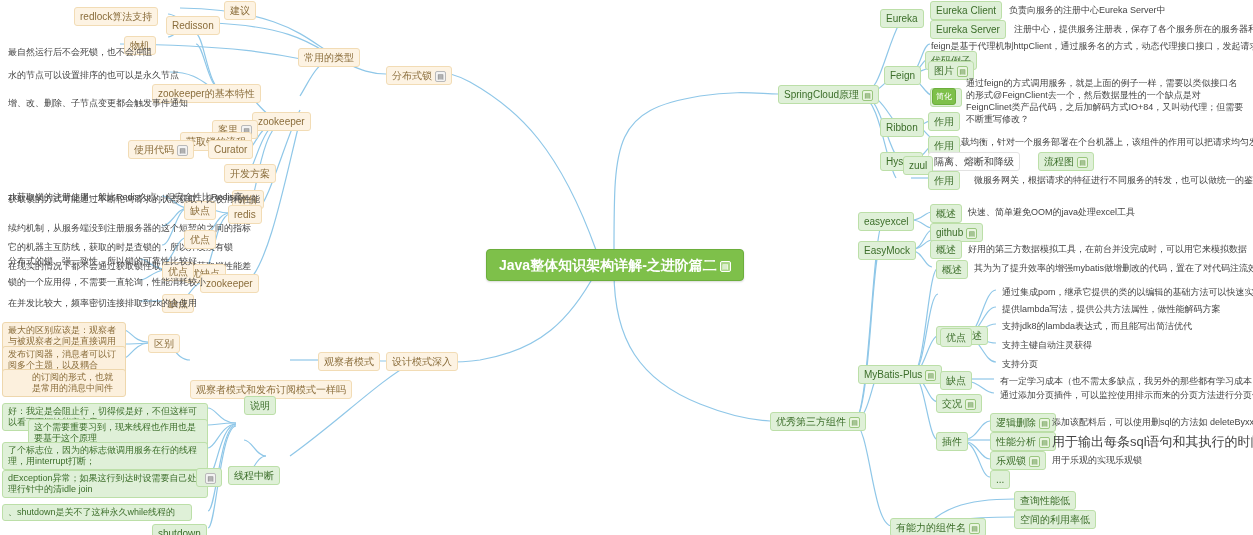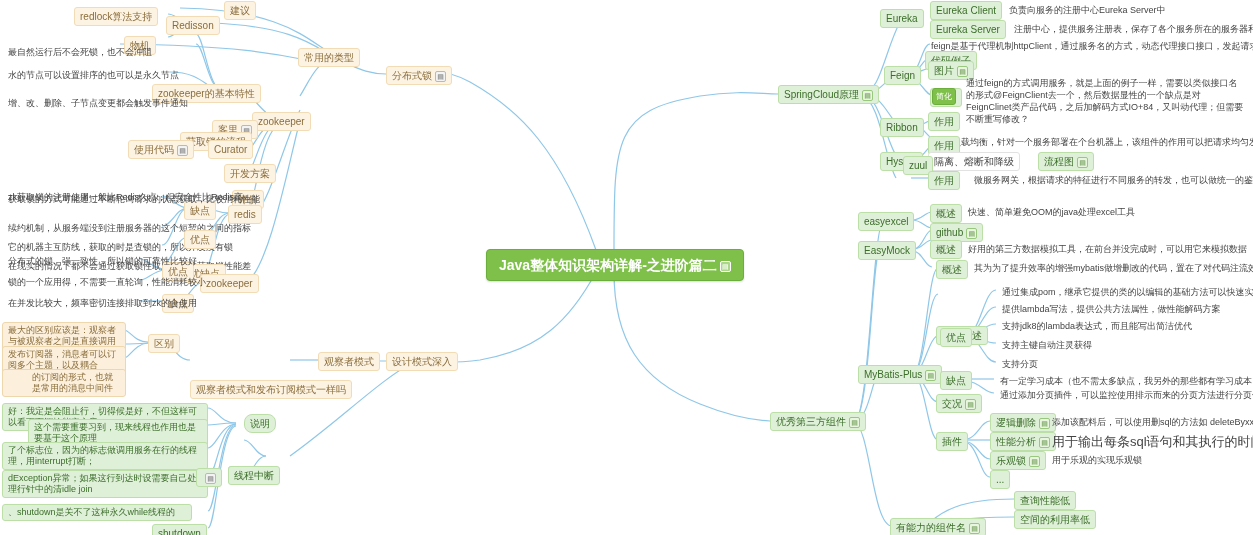--- a/index.html
+++ b/index.html
@@ -462,21 +462,21 @@
   <div class="node orange2" style="left:2px;top:369px;width:124px;white-space:normal;font-size:9px;line-height:11px;padding-left:29px;">
     <span>的订阅的形式，也就是常用的消息中间件</span>
   </div>
 
   <div class="node green" style="left:228px;top:466px;">
     
   </div>
   <div class="node green" style="left:228px;top:466px;">
     <span>线程中断</span>
   </div>
-  <div class="node green" style="left:244px;top:414px;border-radius:8px;">
+  <div class="node green" style="left:244px;top:396px;">
     <span>说明</span>
   </div>
   <div class="node green" style="left:2px;top:403px;width:206px;white-space:normal;font-size:9px;line-height:11px;">
     <span>好：我定是会阻止行，切得候是好，不但这样可以看下面还控能定文章</span>
   </div>
   <div class="node green" style="left:28px;top:419px;width:180px;white-space:normal;font-size:9px;line-height:11px;">
     <span>这个需要重要习到，现来线程也作用也是要基于这个原理</span>
   </div>
   <div class="node green" style="left:2px;top:442px;width:206px;white-space:normal;font-size:9px;line-height:11px;">
     <span>了个标志位，因为的标志做调用服务在行的线程理，用interrupt打断；</span>

